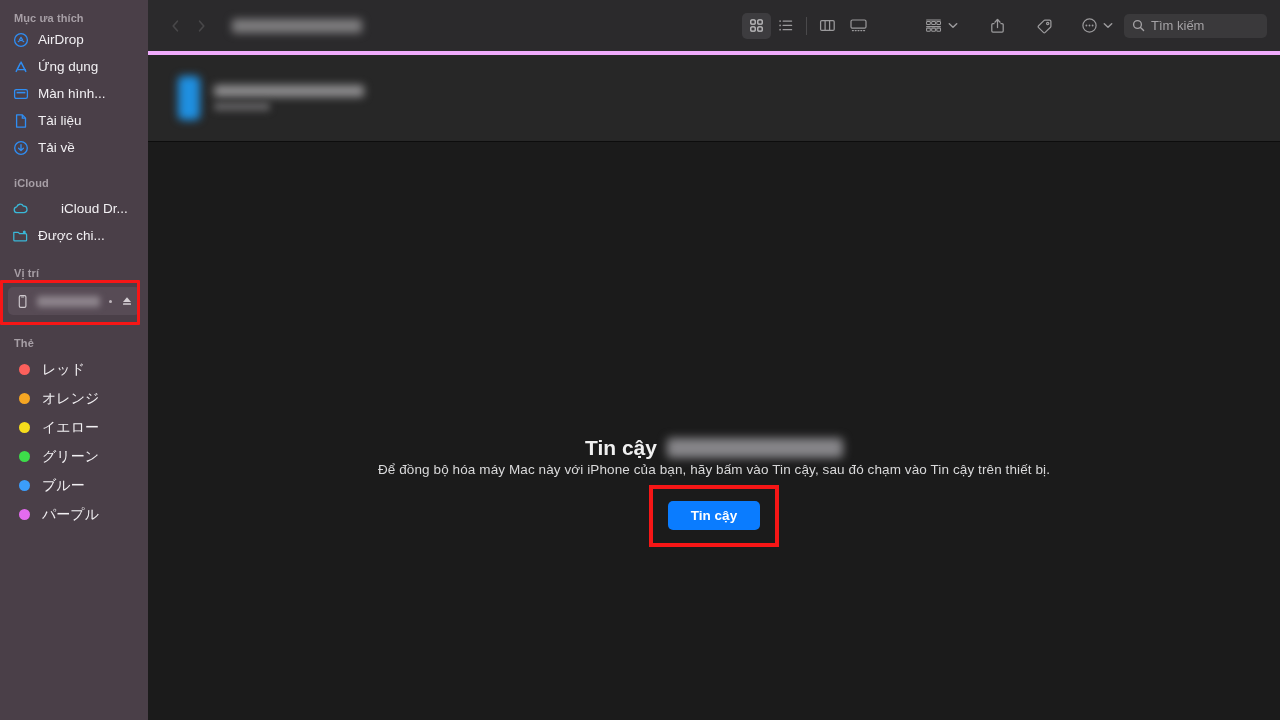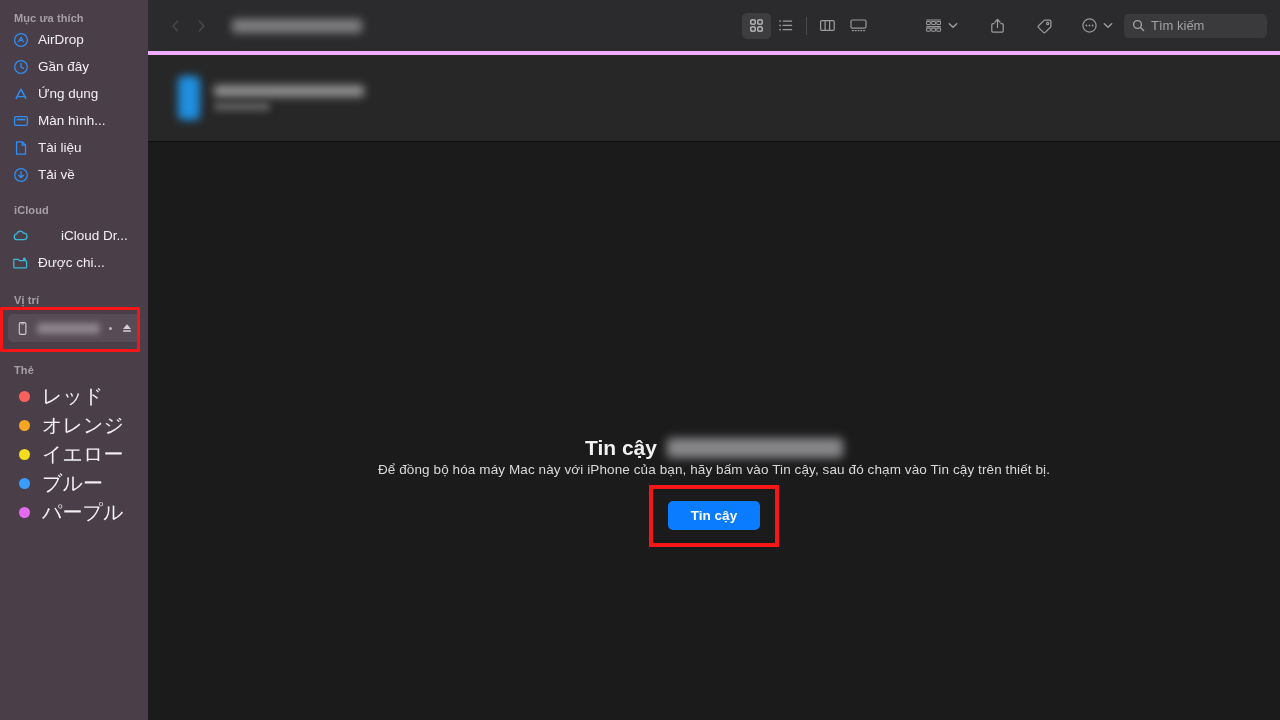--- a/index.html
+++ b/index.html
@@ -81,21 +81,21 @@
     display: flex;
     align-items: center;
     justify-content: center;
   }
   .sb-item .lbl { overflow: hidden; text-overflow: clip; }
 
   .tag-dot {
     width: 11px; height: 11px; border-radius: 50%;
     display: block;
   }
-  .sb-item.tag { gap: 12px; padding-left: 19px; height: 29px; font-size: 20px;}
+  .sb-item.tag { gap: 12px; padding-left: 19px; height: 29px; font-size: 14px;}
   .sb-item.tag .ic { width: 11px; flex: 0 0 11px; height: 11px;}
 
   
   .device-row-wrap {
     position: relative;
     margin: 0 8px;
   }
   .device-row {
     display: flex;
     align-items: center;
@@ -323,29 +323,20 @@
               <svg width="16" height="16" viewBox="0 0 16 16" fill="none" stroke="#2f8ef4" stroke-width="1.3">
                 <circle cx="8" cy="8" r="6.4"></circle>
                 <path d="M5.3 9.6 A3.5 3.5 0 0 1 10.7 9.6" stroke-linecap="round"></path>
                 <path d="M6.5 7.4 A2 2 0 0 1 9.5 7.4" stroke-linecap="round"></path>
                 <circle cx="8" cy="5.6" r="0.9" fill="#2f8ef4" stroke="none"></circle>
               </svg>
             </span>
             <span class="lbl">AirDrop</span>
           </div>
 
-          <div class="sb-item">
-            <span class="ic">
-              <svg width="16" height="16" viewBox="0 0 16 16" fill="none" stroke="#2f8ef4" stroke-width="1.3">
-                <circle cx="8" cy="8" r="6.3"></circle>
-                <path d="M8 4.4 V8 L10.6 9.4" stroke-linecap="round"></path>
-              </svg>
-            </span>
-            <span class="lbl">Gần đây</span>
-          </div>
 
           <div class="sb-item">
             <span class="ic">
               <svg width="16" height="16" viewBox="0 0 16 16" fill="none" stroke="#2f8ef4" stroke-width="1.45" stroke-linecap="round">
                 <path d="M3.2 12.4 L7.4 4.2"></path>
                 <path d="M12.8 12.4 L8.0 3.1"></path>
                 <path d="M5.2 10.6 H12.2"></path>
               </svg>
             </span>
             <span class="lbl">Ứng dụng</span>
@@ -442,20 +433,26 @@
             <span class="ic">
                 <span class="tag-dot" style="background:#f5a623"></span>
               </span>
             <span class="lbl">オレンジ</span>
           </div>
           <div class="sb-item tag">
             <span class="ic">
                 <span class="tag-dot" style="background:#f6dd1c"></span>
               </span>
             <span class="lbl">イエロー</span>
+          </div>
+          <div class="sb-item tag">
+            <span class="ic">
+                <span class="tag-dot" style="background:#3ddc4a"></span>
+              </span>
+            <span class="lbl">グリーン</span>
           </div>
           <div class="sb-item tag">
             <span class="ic">
                 <span class="tag-dot" style="background:#3b9dfb"></span>
               </span>
             <span class="lbl">ブルー</span>
           </div>
           <div class="sb-item tag">
             <span class="ic">
                 <span class="tag-dot" style="background:#e46bf0"></span>

